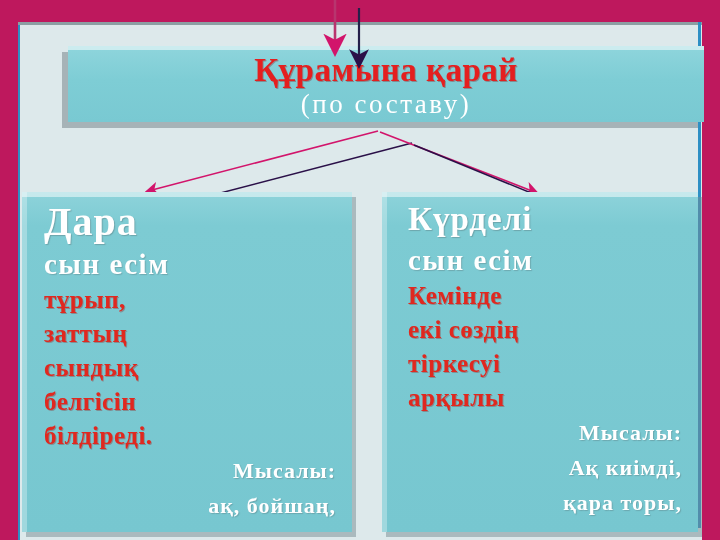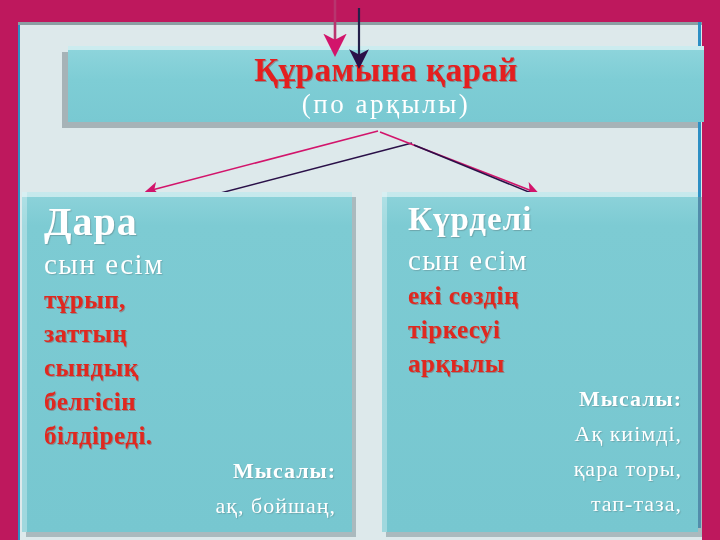--- a/index.html
+++ b/index.html
@@ -139,20 +139,21 @@
     position: relative;
     z-index: 2;
     padding-left: 22px;
     padding-right: 6px;
   }
   #box-right .box-inner { padding-left: 26px; }
 
   .ln {
     line-height: 35px;
     white-space: nowrap;
+    font-weight: bold;
   }
   .ln.head-big {
     font-size: 40px;
     font-weight: bold;
     color: #ffffff;
     line-height: 47px;
     letter-spacing: 1px;
     text-shadow: 1px 1px 1px rgba(90,120,125,0.45);
   }
   .ln.head-big.small-head {
@@ -190,21 +191,21 @@
 <body>
 
 <div id="slide">
 
   <div class="slide-canvas"></div>
   <div class="slide-canvas-top-shade"></div>
   <div class="slide-canvas-right-edge"></div>
 
   <div class="title-box">
     <div class="title-main">Құрамына қарай</div>
-    <div class="title-sub">(по арқылы)</div>
+    <div class="title-sub">(по составу)</div>
   </div>
 
   <svg class="arrow-layer" viewBox="0 0 720 540" width="720" height="540" xmlns="http://www.w3.org/2000/svg">
     <defs>
       <marker id="ah-pink" markerWidth="9" markerHeight="9" refX="4" refY="4.5" orient="auto" markerUnits="strokeWidth">
         <path d="M0,0 L9,4.5 L0,9 L2.4,4.5 Z" fill="#d2146b"></path>
       </marker>
       <marker id="ah-navy" markerWidth="9" markerHeight="9" refX="4" refY="4.5" orient="auto" markerUnits="strokeWidth">
         <path d="M0,0 L9,4.5 L0,9 L2.4,4.5 Z" fill="#2a1048"></path>
       </marker>
@@ -242,20 +243,21 @@
         <div class="ln red">білдіреді.</div>
         <div class="ln white bold">Мысалы:</div>
         <div class="ln white">ақ, бойшаң,</div>
       </div>
   </div>
 
   <div class="content-box" id="box-right">
     <div class="box-inner">
         <div class="ln head-big small-head">Күрделі</div>
         <div class="ln head-sub">сын есім</div>
+        <div class="ln red">Кемінде</div>
         <div class="ln red">екі сөздің</div>
         <div class="ln red">тіркесуі</div>
         <div class="ln red"> арқылы</div>
         <div class="ln white bold">Мысалы:</div>
         <div class="ln white">Ақ киімді,</div>
         <div class="ln white">қара торы,</div>
         <div class="ln white">тап-таза,</div>
       </div>
   </div>
 

